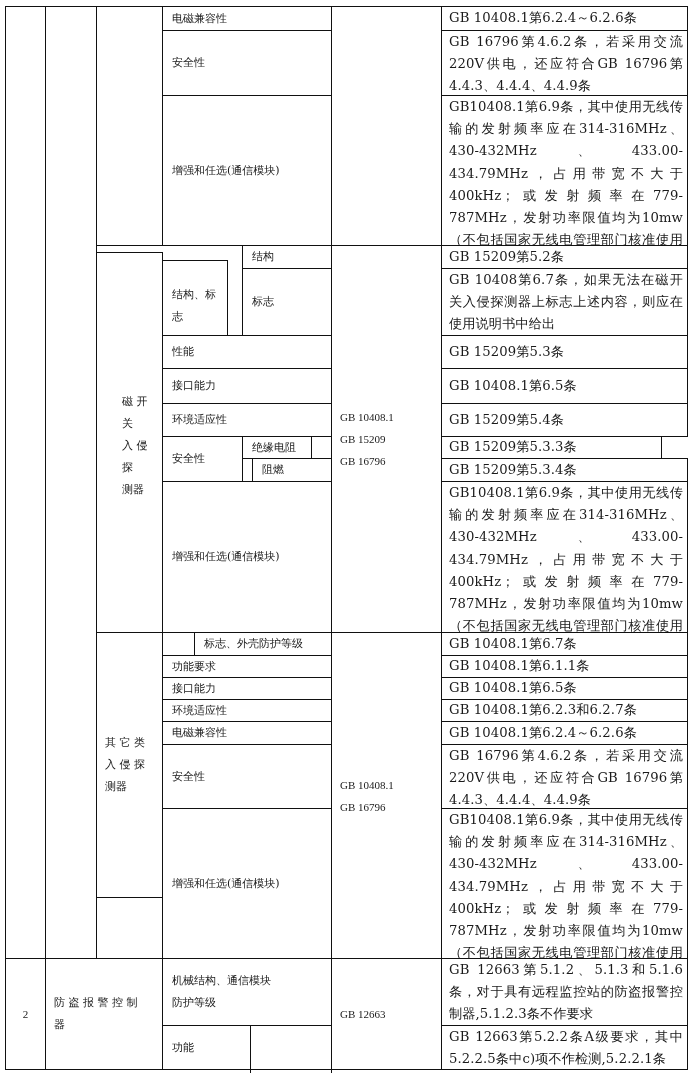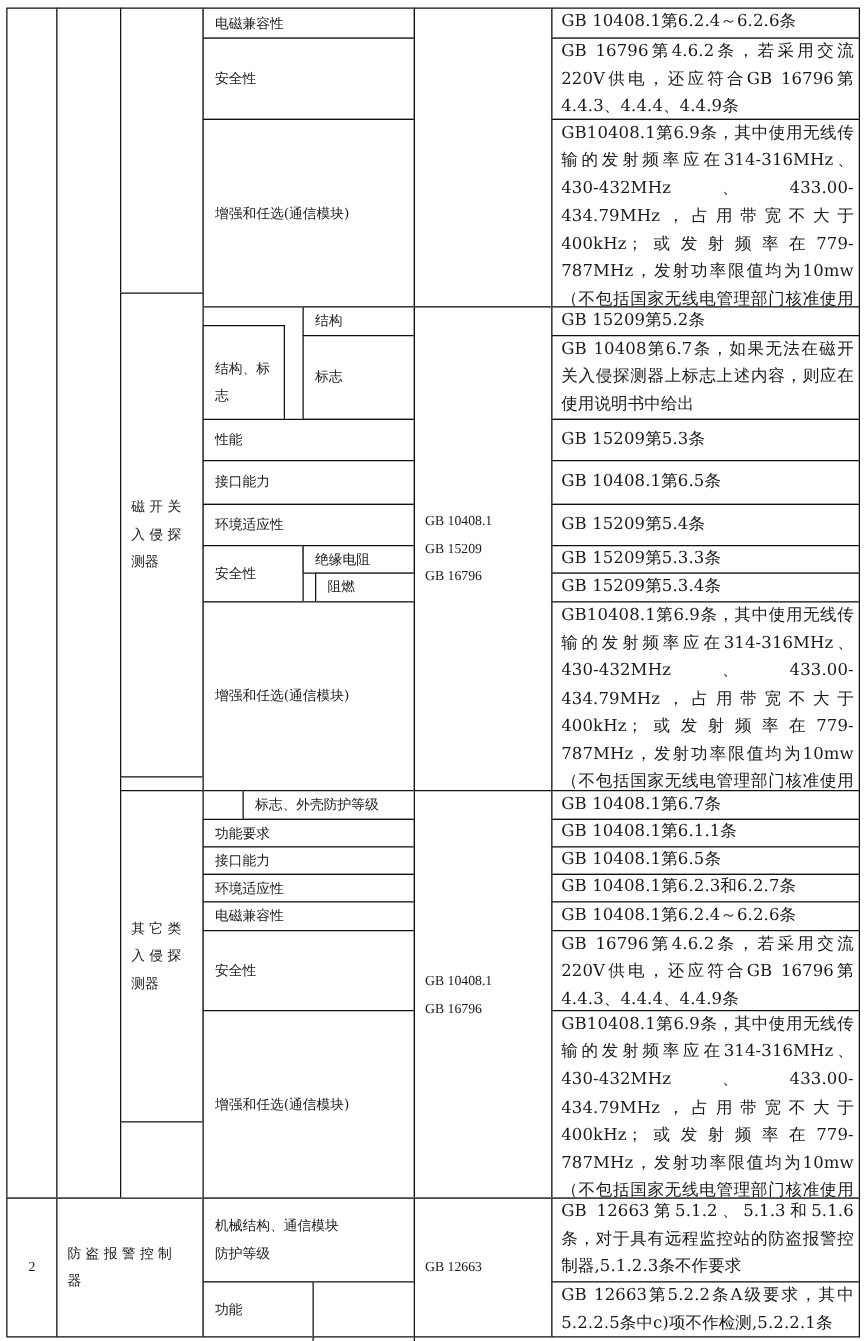--- a/index.html
+++ b/index.html
@@ -37,21 +37,21 @@
 <div class="cell clause v-center" style="left:441px;top:6px;width:247px;height:25px;">
   <span>GB 10408.1第6.2.4～6.2.6条</span>
 </div>
 <div class="cell clause v-top" style="left:441px;top:30px;width:247px;height:66px;">
   <span>GB 16796第4.6.2条，若采用交流220V供电，还应符合GB 16796第4.4.3、4.4.4、4.4.9条</span>
 </div>
 <div class="cell clause v-top" style="left:441px;top:95px;width:247px;height:151px;">
   <span>GB10408.1第6.9条，其中使用无线传输的发射频率应在314-316MHz、430-432MHz、433.00-434.79MHz，占用带宽不大于400kHz；或发射频率在779-787MHz，发射功率限值均为10mw（不包括国家无线电管理部门核准使用的专用频率）。</span>
 </div>
 
-<div class="cell v-center stack" style="left:96px;top:234px;width:67px;height:388px;padding-left:8px;">
+<div class="cell v-center stack" style="left:96px;top:252px;width:67px;height:388px;padding-left:25px;">
   <div>
     <span>磁 开 关</span>
     <span>入 侵 探</span>
     <span>测器</span>
   </div>
 </div>
 
 <div class="cell v-center stack" style="left:162px;top:260px;width:66px;height:91px;">
   <div>
     <span>结构、标</span>
@@ -71,21 +71,21 @@
 <div class="cell v-center" style="left:162px;top:368px;width:170px;height:36px;">
   <span>接口能力</span>
 </div>
 <div class="cell v-center" style="left:162px;top:403px;width:170px;height:34px;">
   <span>环境适应性</span>
 </div>
 
 <div class="cell v-center" style="left:162px;top:436px;width:81px;height:46px;">
   <span>安全性</span>
 </div>
-<div class="cell v-center" style="left:242px;top:436px;width:90px;height:23px;">
+<div class="cell v-center" style="left:242px;top:436px;width:70px;height:23px;">
   <span>绝缘电阻</span>
 </div>
 <div class="cell v-center" style="left:252px;top:458px;width:90px;height:24px;">
   <span>阻燃</span>
 </div>
 
 <div class="cell v-center" style="left:162px;top:481px;width:170px;height:152px;">
   <span>增强和任选(通信模块)</span>
 </div>
 
@@ -105,21 +105,21 @@
 </div>
 <div class="cell clause v-center" style="left:441px;top:335px;width:247px;height:34px;">
   <span>GB 15209第5.3条</span>
 </div>
 <div class="cell clause v-center" style="left:441px;top:368px;width:247px;height:36px;">
   <span>GB 10408.1第6.5条</span>
 </div>
 <div class="cell clause v-center" style="left:441px;top:403px;width:247px;height:34px;">
   <span>GB 15209第5.4条</span>
 </div>
-<div class="cell clause v-center" style="left:441px;top:436px;width:247px;height:23px;">
+<div class="cell clause v-center" style="left:441px;top:436px;width:221px;height:23px;">
   <span>GB 15209第5.3.3条</span>
 </div>
 <div class="cell clause v-center" style="left:441px;top:458px;width:247px;height:24px;">
   <span>GB 15209第5.3.4条</span>
 </div>
 <div class="cell clause v-top" style="left:441px;top:481px;width:247px;height:152px;">
   <span>GB10408.1第6.9条，其中使用无线传输的发射频率应在314-316MHz、430-432MHz、433.00-434.79MHz，占用带宽不大于400kHz；或发射频率在779-787MHz，发射功率限值均为10mw（不包括国家无线电管理部门核准使用的专用频率）。</span>
 </div>
 
 <div class="cell v-center stack" style="left:96px;top:632px;width:67px;height:266px;padding-left:8px;">

